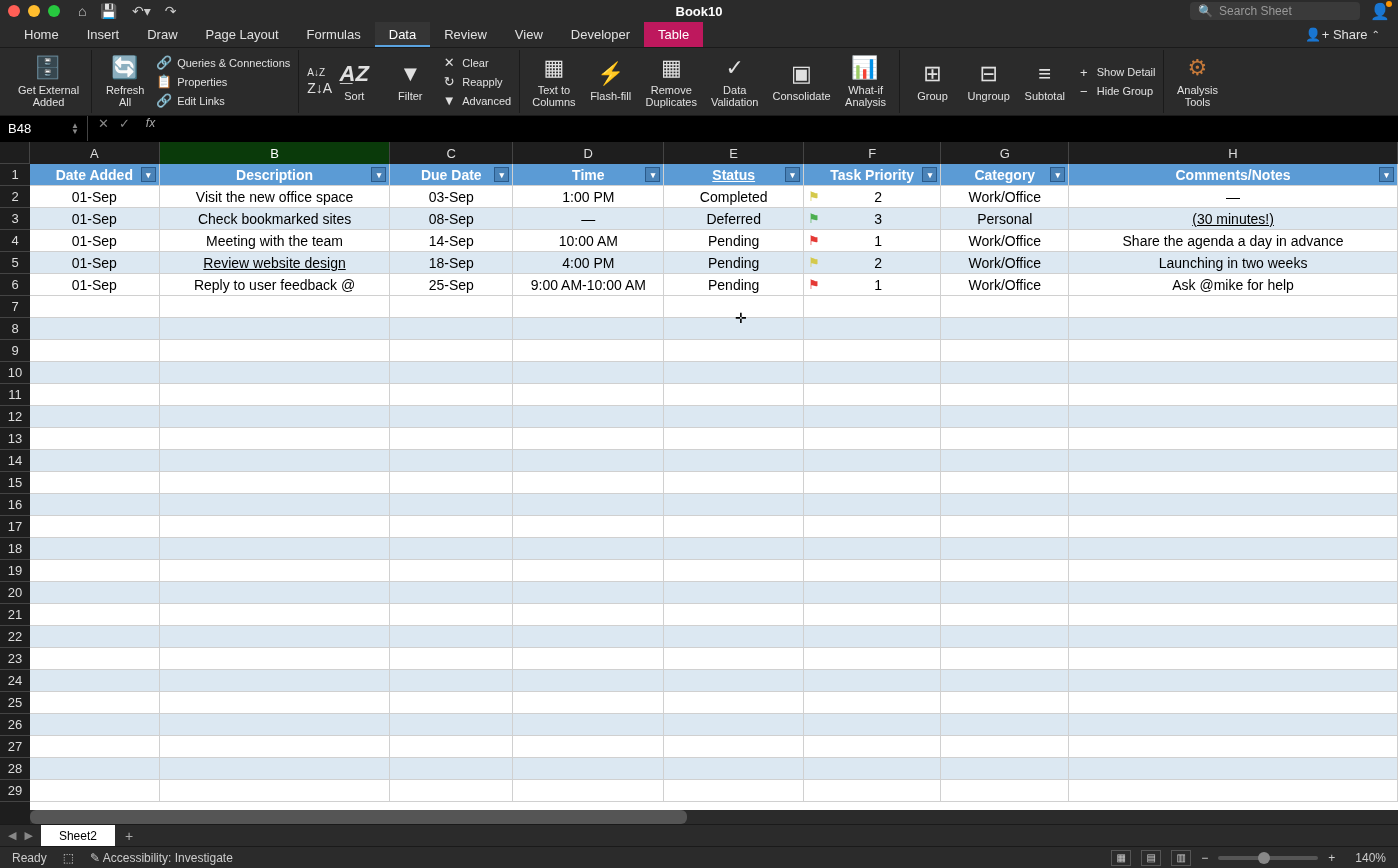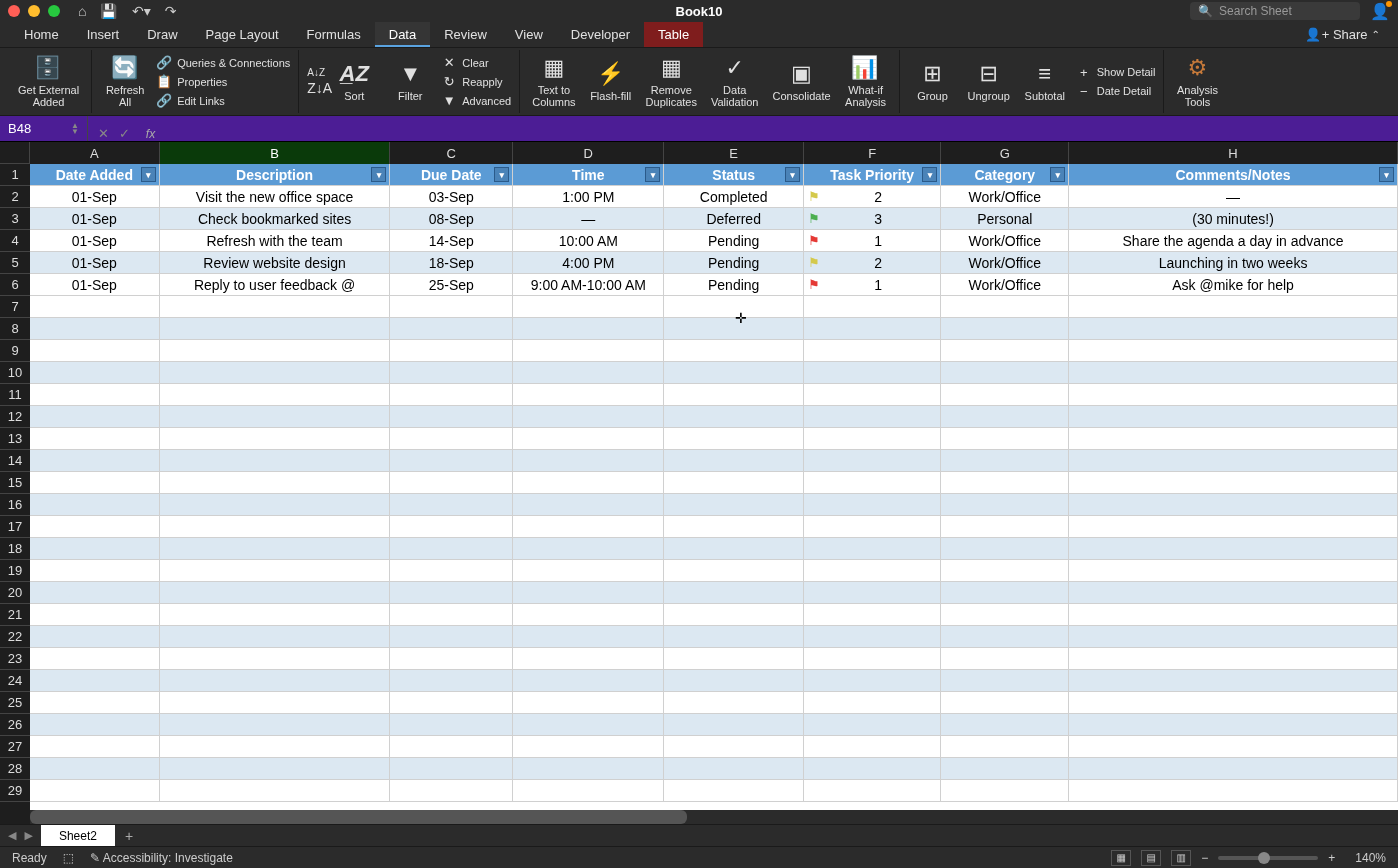--- a/index.html
+++ b/index.html
@@ -14,34 +14,34 @@
 .qat span { cursor: pointer; }
 .title { position: absolute; left: 50%; transform: translateX(-50%); color: #fff; font-weight: bold; font-size: 13px; }
 .search-box { margin-left: auto; background: #3a3a3a; border-radius: 4px; padding: 2px 8px; width: 170px; display: flex; align-items: center; gap: 6px; color: #999; font-size: 12px; }
 .user-icon { margin-left: 10px; font-size: 16px; color:#ccc; position:relative; }
 .user-icon::after{content:"";position:absolute;right:-2px;top:-1px;width:6px;height:6px;background:#ff9500;border-radius:50%;}
 
 
 .tabs { height: 26px; background: #2b2b2b; border-bottom: 1px solid #1a1a1a; display: flex; align-items: stretch; padding-left: 10px; }
 .tab { padding: 5px 14px 4px; color: #e0e0e0; font-size: 13px; cursor: pointer; border-bottom: 2px solid transparent; }
 .tab.active { color: #fff; border-bottom: 2px solid #5aa3e0; background:#353535; }
-.tab.secondary-active { color: #fff; background:#7f1d1d; }
+.tab.secondary-active { color: #fff; background:#be185d; }
 .share { margin-left: auto; padding: 5px 18px; color: #e0e0e0; font-size: 13px; display:flex; align-items:center; gap:4px; cursor:pointer; }
 
 
 .ribbon { height: 68px; background: #2b2b2b; display: flex; align-items: stretch; border-bottom: 1px solid #1a1a1a; padding: 2px 6px; gap: 0; }
 .ribbon-group { display: flex; flex-direction: row; align-items: center; padding: 2px 8px; border-right: 1px solid #1a1a1a; gap: 6px; }
 .ribbon-btn-lg { display: flex; flex-direction: column; align-items: center; justify-content: center; gap: 3px; padding: 2px 4px; cursor: pointer; font-size: 11px; color: #e0e0e0; text-align: center; min-width: 50px; }
 .ribbon-btn-lg .ico { font-size: 22px; }
 .ribbon-stack { display: flex; flex-direction: column; gap: 4px; font-size: 11px; color: #e0e0e0; }
 .ribbon-stack div { display: flex; align-items: center; gap: 5px; cursor: pointer; }
 .ico-sm { font-size: 13px; width: 16px; text-align: center; display:inline-block; }
 
 
-.formula-bar { height: 26px; background: #4c1d95; border-bottom: 1px solid #000; display: flex; align-items: flex-end; }
+.formula-bar { height: 26px; background: #000000; border-bottom: 1px solid #000; display: flex; align-items: flex-start; }
 .name-box { width: 88px; padding: 0 8px; color: #fff; font-size: 13px; border-right: 1px solid #444; height: 100%; display:flex; align-items:center; justify-content:space-between;}
 .name-box .stepper{display:flex;flex-direction:column;line-height:6px;font-size:8px;color:#888;}
 .fb-btns { display: flex; gap: 10px; padding: 0 10px; color: #888; font-size: 13px; }
 .fx { font-style: italic; color: #aaa; padding: 0 6px; }
 .formula-input { flex: 1; background: transparent; border: none; outline: none; color: #fff; height: 100%; padding: 0 6px; }
 
 
 .grid-area { position: relative; width: 100%; height: calc(868px - 22px - 26px - 68px - 26px - 22px - 22px); background: #fff; overflow: hidden; }
 .select-all { position: absolute; left: 0; top: 0; width: 30px; height: 22px; background: #1e1e1e; border-right: 1px solid #444; border-bottom: 1px solid #444; }
 .col-headers { position: absolute; left: 30px; top: 0; right: 0; height: 22px; background: #1e1e1e; display: flex; }
@@ -215,21 +215,21 @@
         <span class="ico">≡</span>
         <span>Subtotal</span>
       </div>
     <div class="ribbon-stack">
       <div>
           <span class="ico-sm">+</span>
           <span>Show Detail</span>
         </div>
       <div>
           <span class="ico-sm">−</span>
-          <span>Date Detail</span>
+          <span>Hide Group</span>
         </div>
     </div>
   </div>
   <div class="ribbon-group" style="border-right:none">
     <div class="ribbon-btn-lg">
         <span class="ico" style="color:#c77a3a">⚙</span>
         <span style="white-space:pre-line">Analysis
 Tools</span>
       </div>
   </div>
@@ -293,21 +293,21 @@
       <div class="row-header">27</div>
       <div class="row-header">28</div>
       <div class="row-header">29</div>
     </div>
   <div class="cells" id="cells">
       <div class="row hdr-row">
         <div class="cell" style="width: 132px;">Date Added<span class="filter-btn">▾</span></div>
         <div class="cell" style="width: 235px;">Description<span class="filter-btn">▾</span></div>
         <div class="cell" style="width: 125px;">Due Date<span class="filter-btn">▾</span></div>
         <div class="cell" style="width: 154px;">Time<span class="filter-btn">▾</span></div>
-        <div class="cell" style="width: 142px;">Status<span class="filter-btn">▾</span></div>
+        <div class="cell" style="width: 142px; text-decoration: underline;">Status<span class="filter-btn">▾</span></div>
         <div class="cell" style="width: 140px;">Task Priority<span class="filter-btn">▾</span></div>
         <div class="cell" style="width: 130px;">Category<span class="filter-btn">▾</span></div>
         <div class="cell" style="width: 335px;">Comments/Notes<span class="filter-btn">▾</span></div>
       </div>
       <div class="row">
         <div class="cell" style="width: 132px;">01-Sep</div>
         <div class="cell" style="width: 235px;">Visit the new office space</div>
         <div class="cell" style="width: 125px;">03-Sep</div>
         <div class="cell" style="width: 154px;">1:00 PM</div>
         <div class="cell" style="width: 142px;">Completed</div>
@@ -322,38 +322,38 @@
         <div class="cell" style="width: 132px;">01-Sep</div>
         <div class="cell" style="width: 235px;">Check bookmarked sites</div>
         <div class="cell" style="width: 125px;">08-Sep</div>
         <div class="cell" style="width: 154px;">—</div>
         <div class="cell" style="width: 142px;">Deferred</div>
         <div class="cell" style="width: 140px; justify-content: flex-start;">
           <span class="flag" style="color:#4caf50">⚑</span>
           <span style="flex:1;text-align:center">3</span>
         </div>
         <div class="cell" style="width: 130px;">Personal</div>
-        <div class="cell" style="width: 335px;">(30 minutes!)</div>
+        <div class="cell" style="width: 335px; text-decoration: underline;">(30 minutes!)</div>
       </div>
       <div class="row">
         <div class="cell" style="width: 132px;">01-Sep</div>
-        <div class="cell" style="width: 235px;">Refresh with the team</div>
+        <div class="cell" style="width: 235px;">Meeting with the team</div>
         <div class="cell" style="width: 125px;">14-Sep</div>
         <div class="cell" style="width: 154px;">10:00 AM</div>
         <div class="cell" style="width: 142px;">Pending</div>
         <div class="cell" style="width: 140px; justify-content: flex-start;">
           <span class="flag" style="color:#e53935">⚑</span>
           <span style="flex:1;text-align:center">1</span>
         </div>
         <div class="cell" style="width: 130px;">Work/Office</div>
         <div class="cell" style="width: 335px;">Share the agenda a day in advance</div>
       </div>
       <div class="row banded">
         <div class="cell" style="width: 132px;">01-Sep</div>
-        <div class="cell" style="width: 235px;">Review website design</div>
+        <div class="cell" style="width: 235px; text-decoration: underline;">Review website design</div>
         <div class="cell" style="width: 125px;">18-Sep</div>
         <div class="cell" style="width: 154px;">4:00 PM</div>
         <div class="cell" style="width: 142px;">Pending</div>
         <div class="cell" style="width: 140px; justify-content: flex-start;">
           <span class="flag" style="color:#d4c94b">⚑</span>
           <span style="flex:1;text-align:center">2</span>
         </div>
         <div class="cell" style="width: 130px;">Work/Office</div>
         <div class="cell" style="width: 335px;">Launching in two weeks</div>
       </div>

